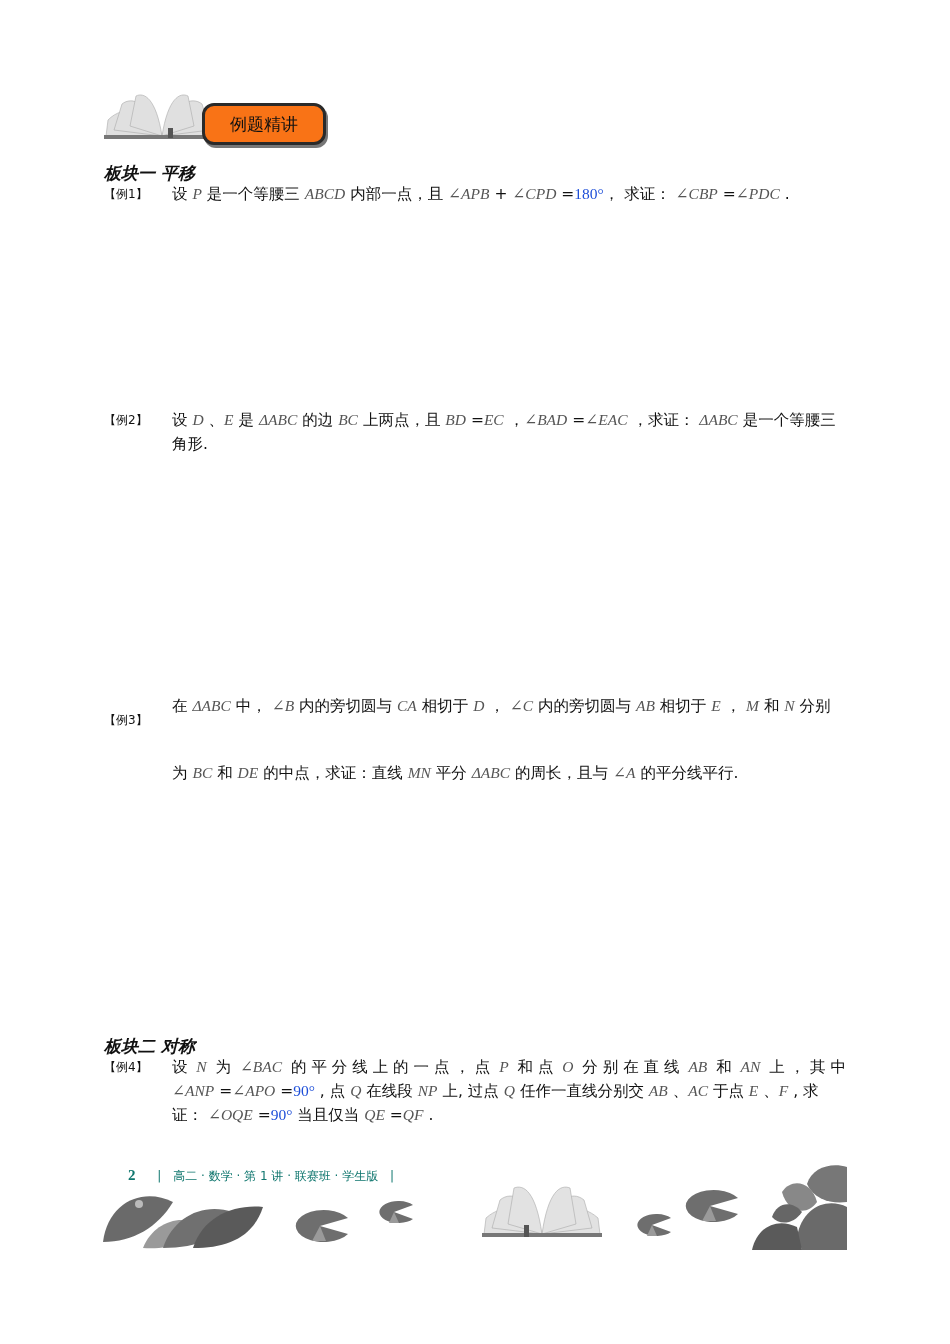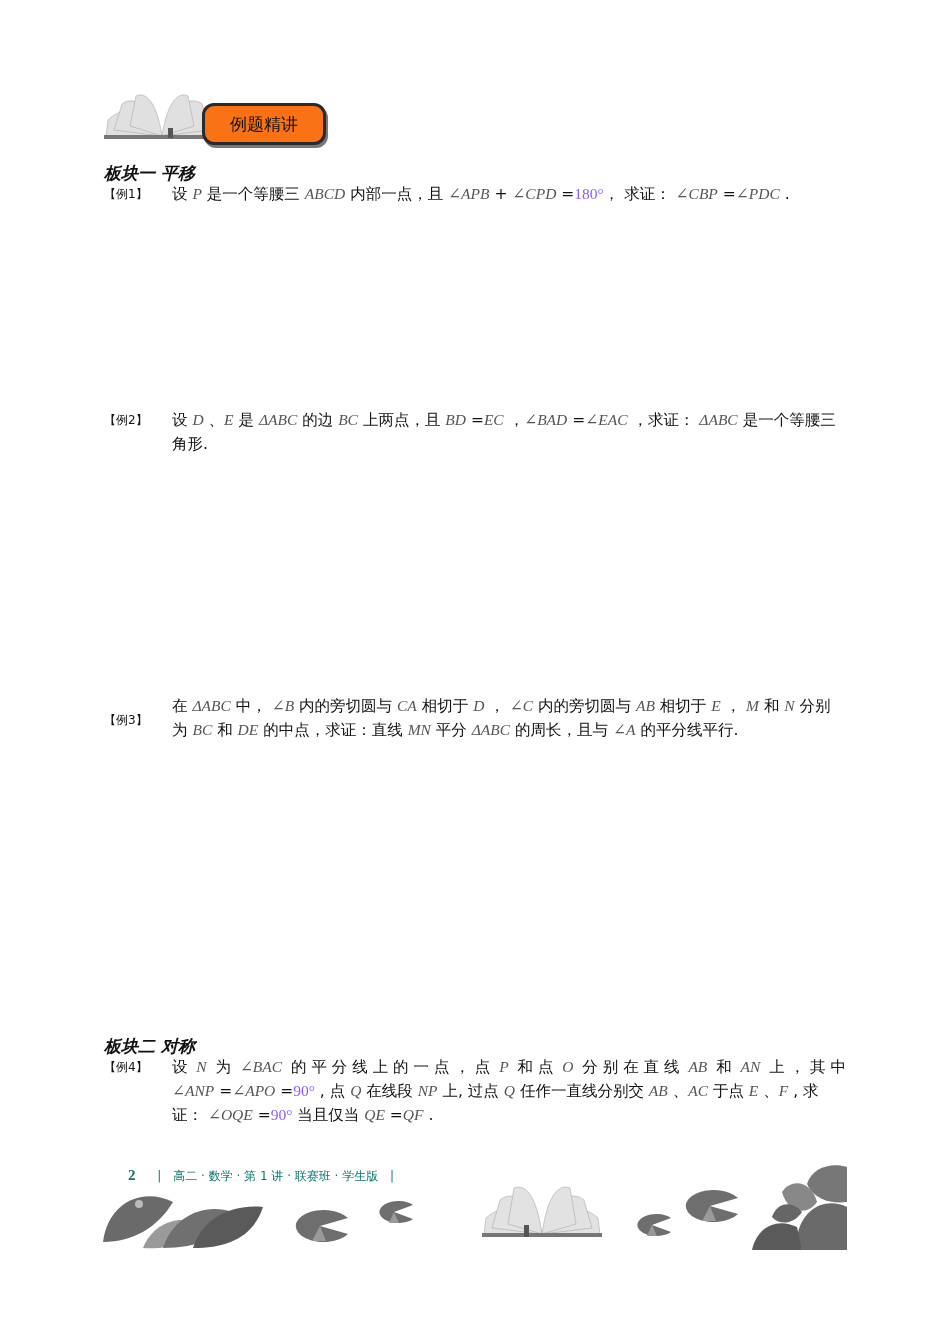--- a/index.html
+++ b/index.html
@@ -1,20 +1,20 @@
 <!DOCTYPE html>
 <html><head>
 <meta charset="utf-8">
 <style>
   html, body { margin:0; padding:0; background:#ffffff; }
   body { width:950px; height:1344px; position:relative; overflow:hidden;
          font-family:"DejaVu Sans","Liberation Sans",sans-serif; color:#111; }
   .abs { position:absolute; }
   .math { font-family:"Liberation Serif","DejaVu Serif",serif; font-style:italic; color:#555; }
-  .num { font-family:"Liberation Serif","DejaVu Serif",serif; color:#8b5cf6; }
+  .num { font-family:"Liberation Serif","DejaVu Serif",serif; color:#1d4ed8; }
   .line { position:absolute; left:172px; font-size:15.5px; white-space:nowrap; line-height:24px; }
   .label { position:absolute; left:104px; font-size:12px; line-height:24px; white-space:nowrap; }
   .section { position:absolute; left:104px; font-size:17px; font-weight:bold; line-height:24px;font-style:italic; }
   .justify { width:674px; display:flex; justify-content:space-between; }
   .banner-box { position:absolute; left:202px; top:103px; width:118px; height:36px;
                 border:3px solid #2a2a2a; border-radius:12px; background:#f97316;
                 box-shadow: 2px 3px 0 #777; }
   .banner-text { position:absolute; left:0; right:0; top:7px; text-align:center; font-size:17px; }
   .footer { position:absolute; top:1167px; left:128px; font-size:12px; color:#0f766e; white-space:nowrap; }
   .footer .pg { font-family:"Liberation Serif",serif; font-weight:bold; font-size:15px; margin-right:10px;}
@@ -45,21 +45,21 @@
 
 <div class="label" style="top:182px">【例1】</div>
 <div class="line" style="top:182px"><span>设 </span><span class="math">P</span><span> 是一个等腰三 </span><span class="math">ABCD</span><span> 内部一点，且 </span><span class="math">∠APB</span><span> + </span><span class="math">∠CPD</span><span> =</span><span class="num">180°</span><span>， 求证： </span><span class="math">∠CBP</span><span> =</span><span class="math">∠PDC</span><span> .</span></div>
 
 <div class="label" style="top:408px">【例2】</div>
 <div class="line" style="top:408px"><span>设 </span><span class="math">D</span><span> 、</span><span class="math">E</span><span> 是 </span><span class="math">ΔABC</span><span> 的边 </span><span class="math">BC</span><span> 上两点，且 </span><span class="math">BD</span><span> =</span><span class="math">EC</span><span> ，</span><span class="math">∠BAD</span><span> =</span><span class="math">∠EAC</span><span> ，求证： </span><span class="math">ΔABC</span><span> 是一个等腰三</span></div>
 <div class="line" style="top:432px"><span>角形.</span></div>
 
 <div class="label" style="top:708px">【例3】</div>
 <div class="line" style="top:694px"><span>在 </span><span class="math">ΔABC</span><span> 中， </span><span class="math">∠B</span><span> 内的旁切圆与 </span><span class="math">CA</span><span> 相切于 </span><span class="math">D</span><span> ， </span><span class="math">∠C</span><span> 内的旁切圆与 </span><span class="math">AB</span><span> 相切于 </span><span class="math">E</span><span> ， </span><span class="math">M</span><span> 和 </span><span class="math">N</span><span> 分别</span></div>
-<div class="line" style="top:718px"><span>为 </span><span class="math">BC</span><span> 和 </span><span class="math">DE</span><span> 的中点，求证：直线 </span><span class="math">MN</span><span> 平分 </span><span class="math">ΔABC</span><span> 的周长，且与 </span><span class="math">∠A</span><span> 的平分线平行.</span></div>
+<div class="line" style="top:761px"><span>为 </span><span class="math">BC</span><span> 和 </span><span class="math">DE</span><span> 的中点，求证：直线 </span><span class="math">MN</span><span> 平分 </span><span class="math">ΔABC</span><span> 的周长，且与 </span><span class="math">∠A</span><span> 的平分线平行.</span></div>
 
 <div class="section" style="top:1034px">板块二  对称</div>
 
 <div class="label" style="top:1055px">【例4】</div>
 <div class="line justify" style="top:1055px">
     <span>设 </span>
     <span class="math">N</span>
     <span> 为 </span>
     <span class="math">∠BAC</span>
     <span> 的 平 分 线 上 的 一 点 ， 点 </span>

